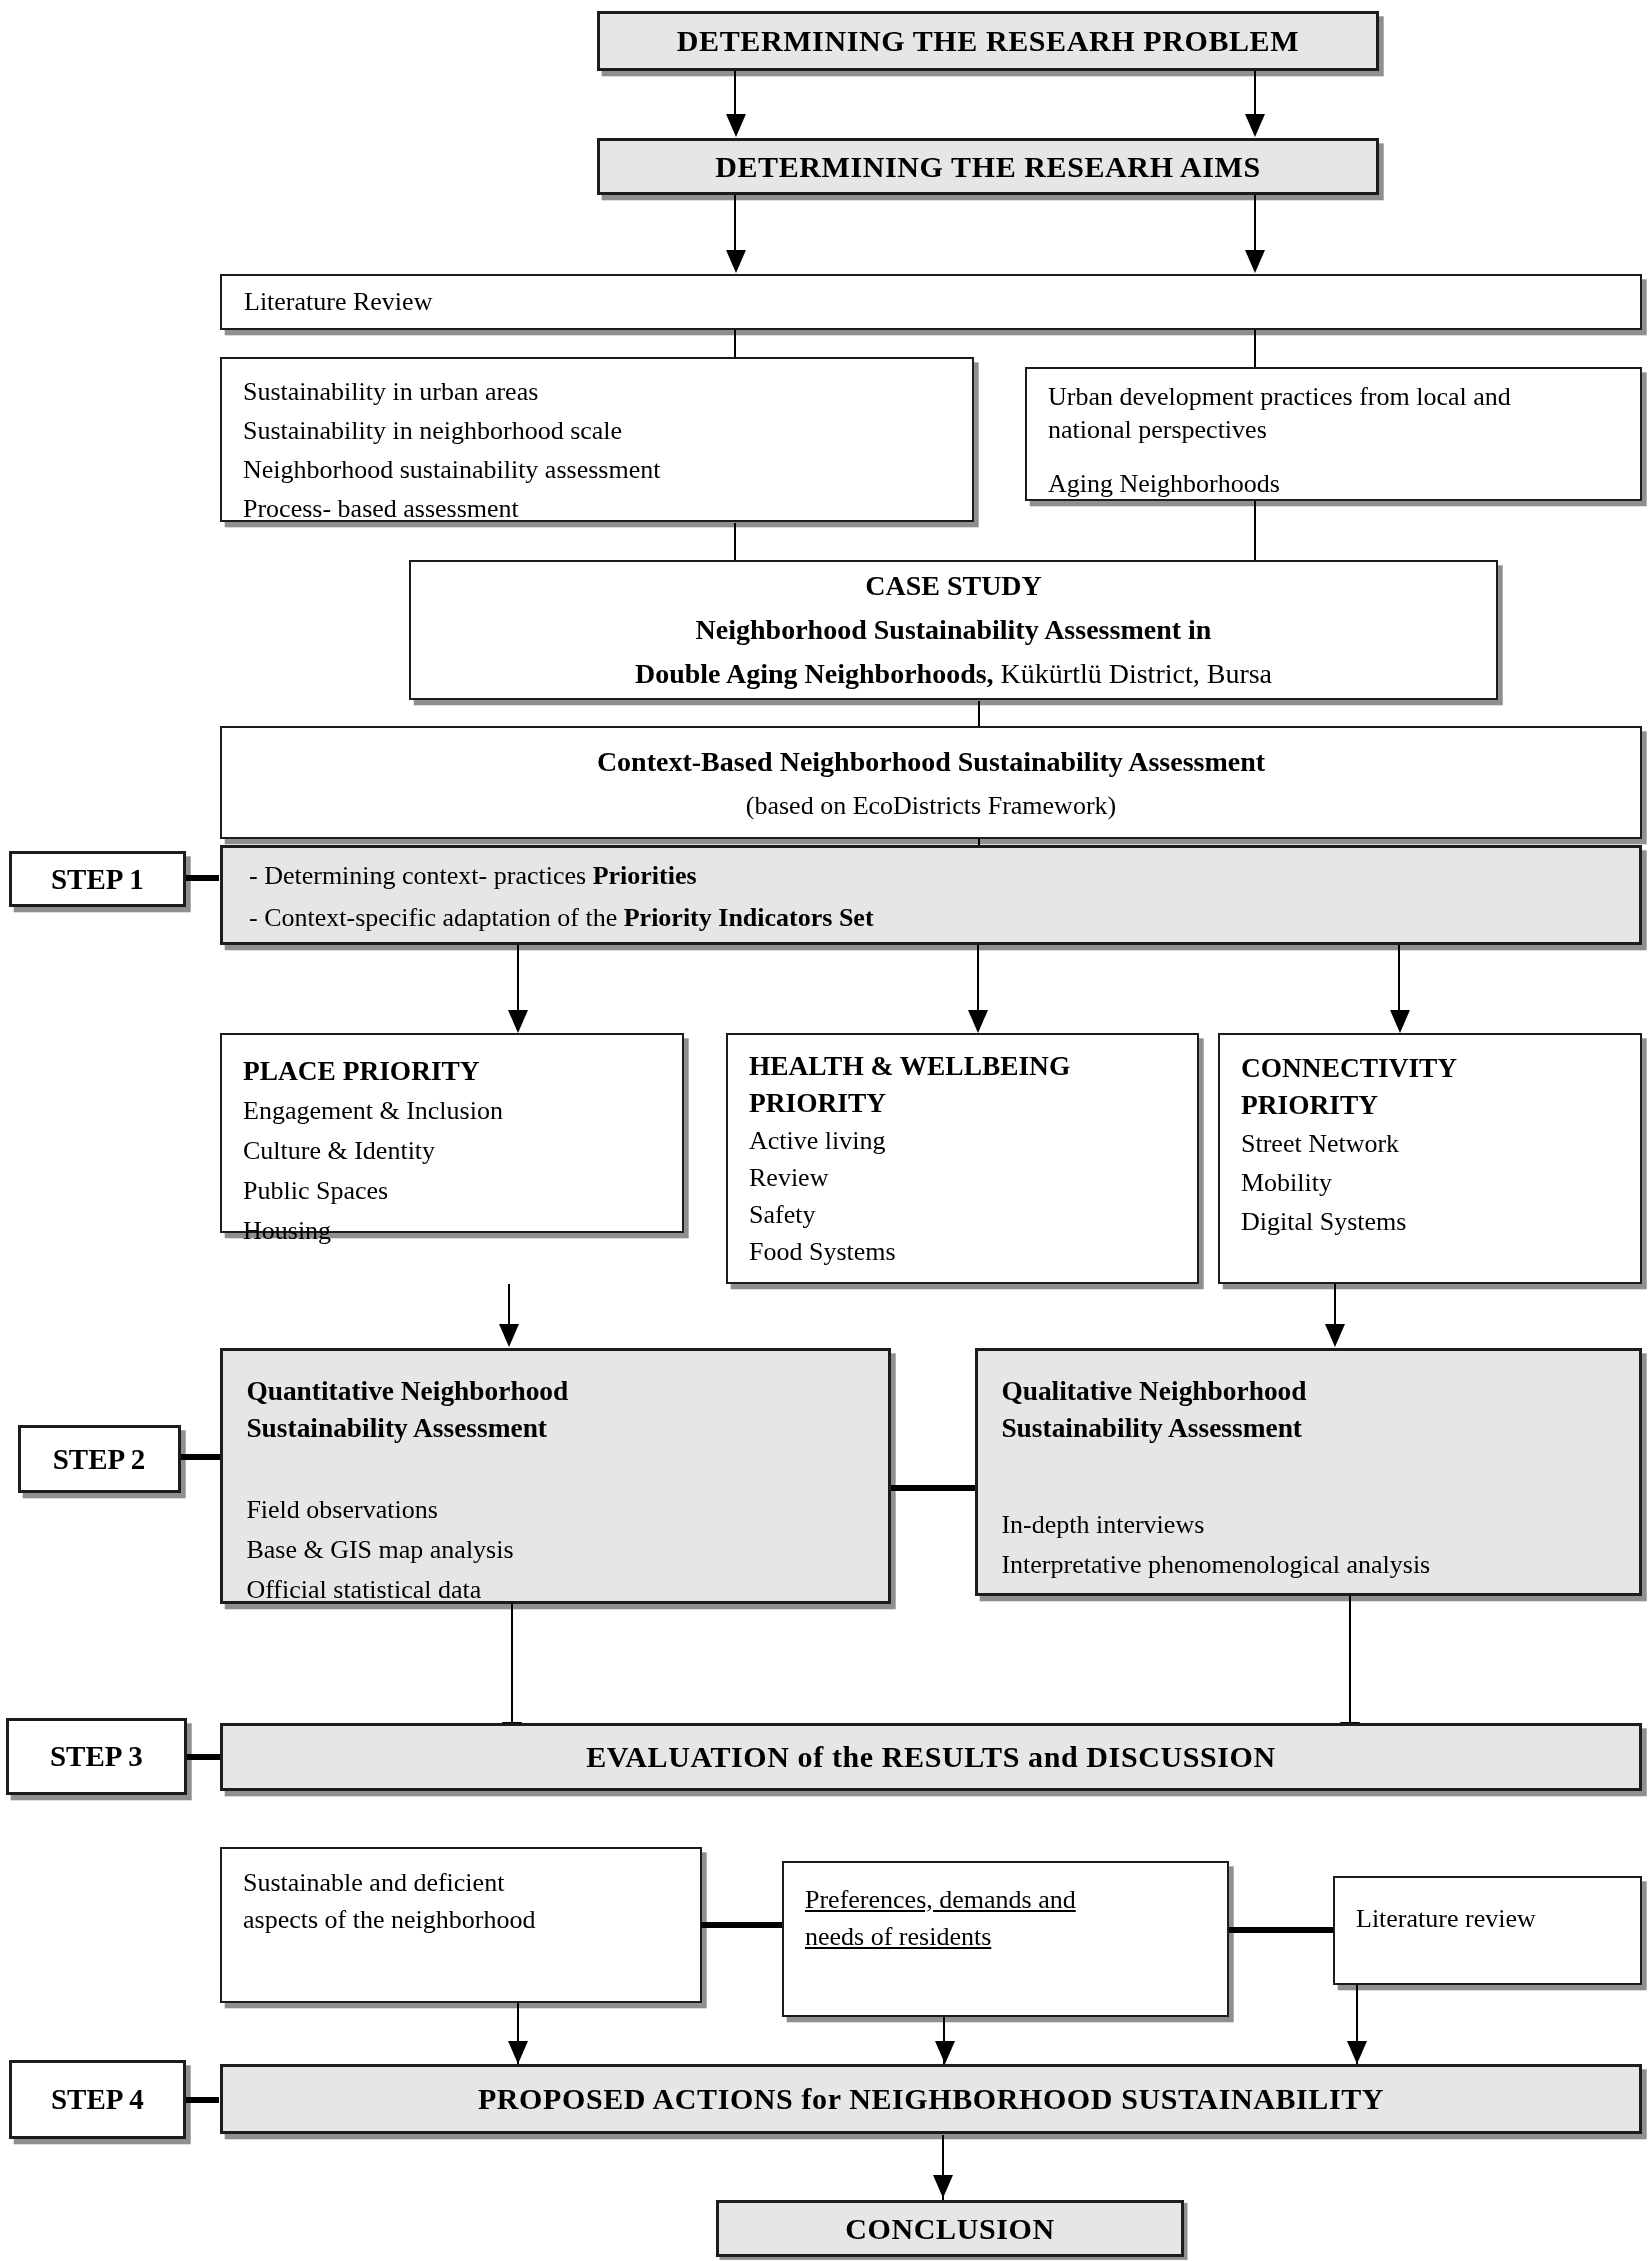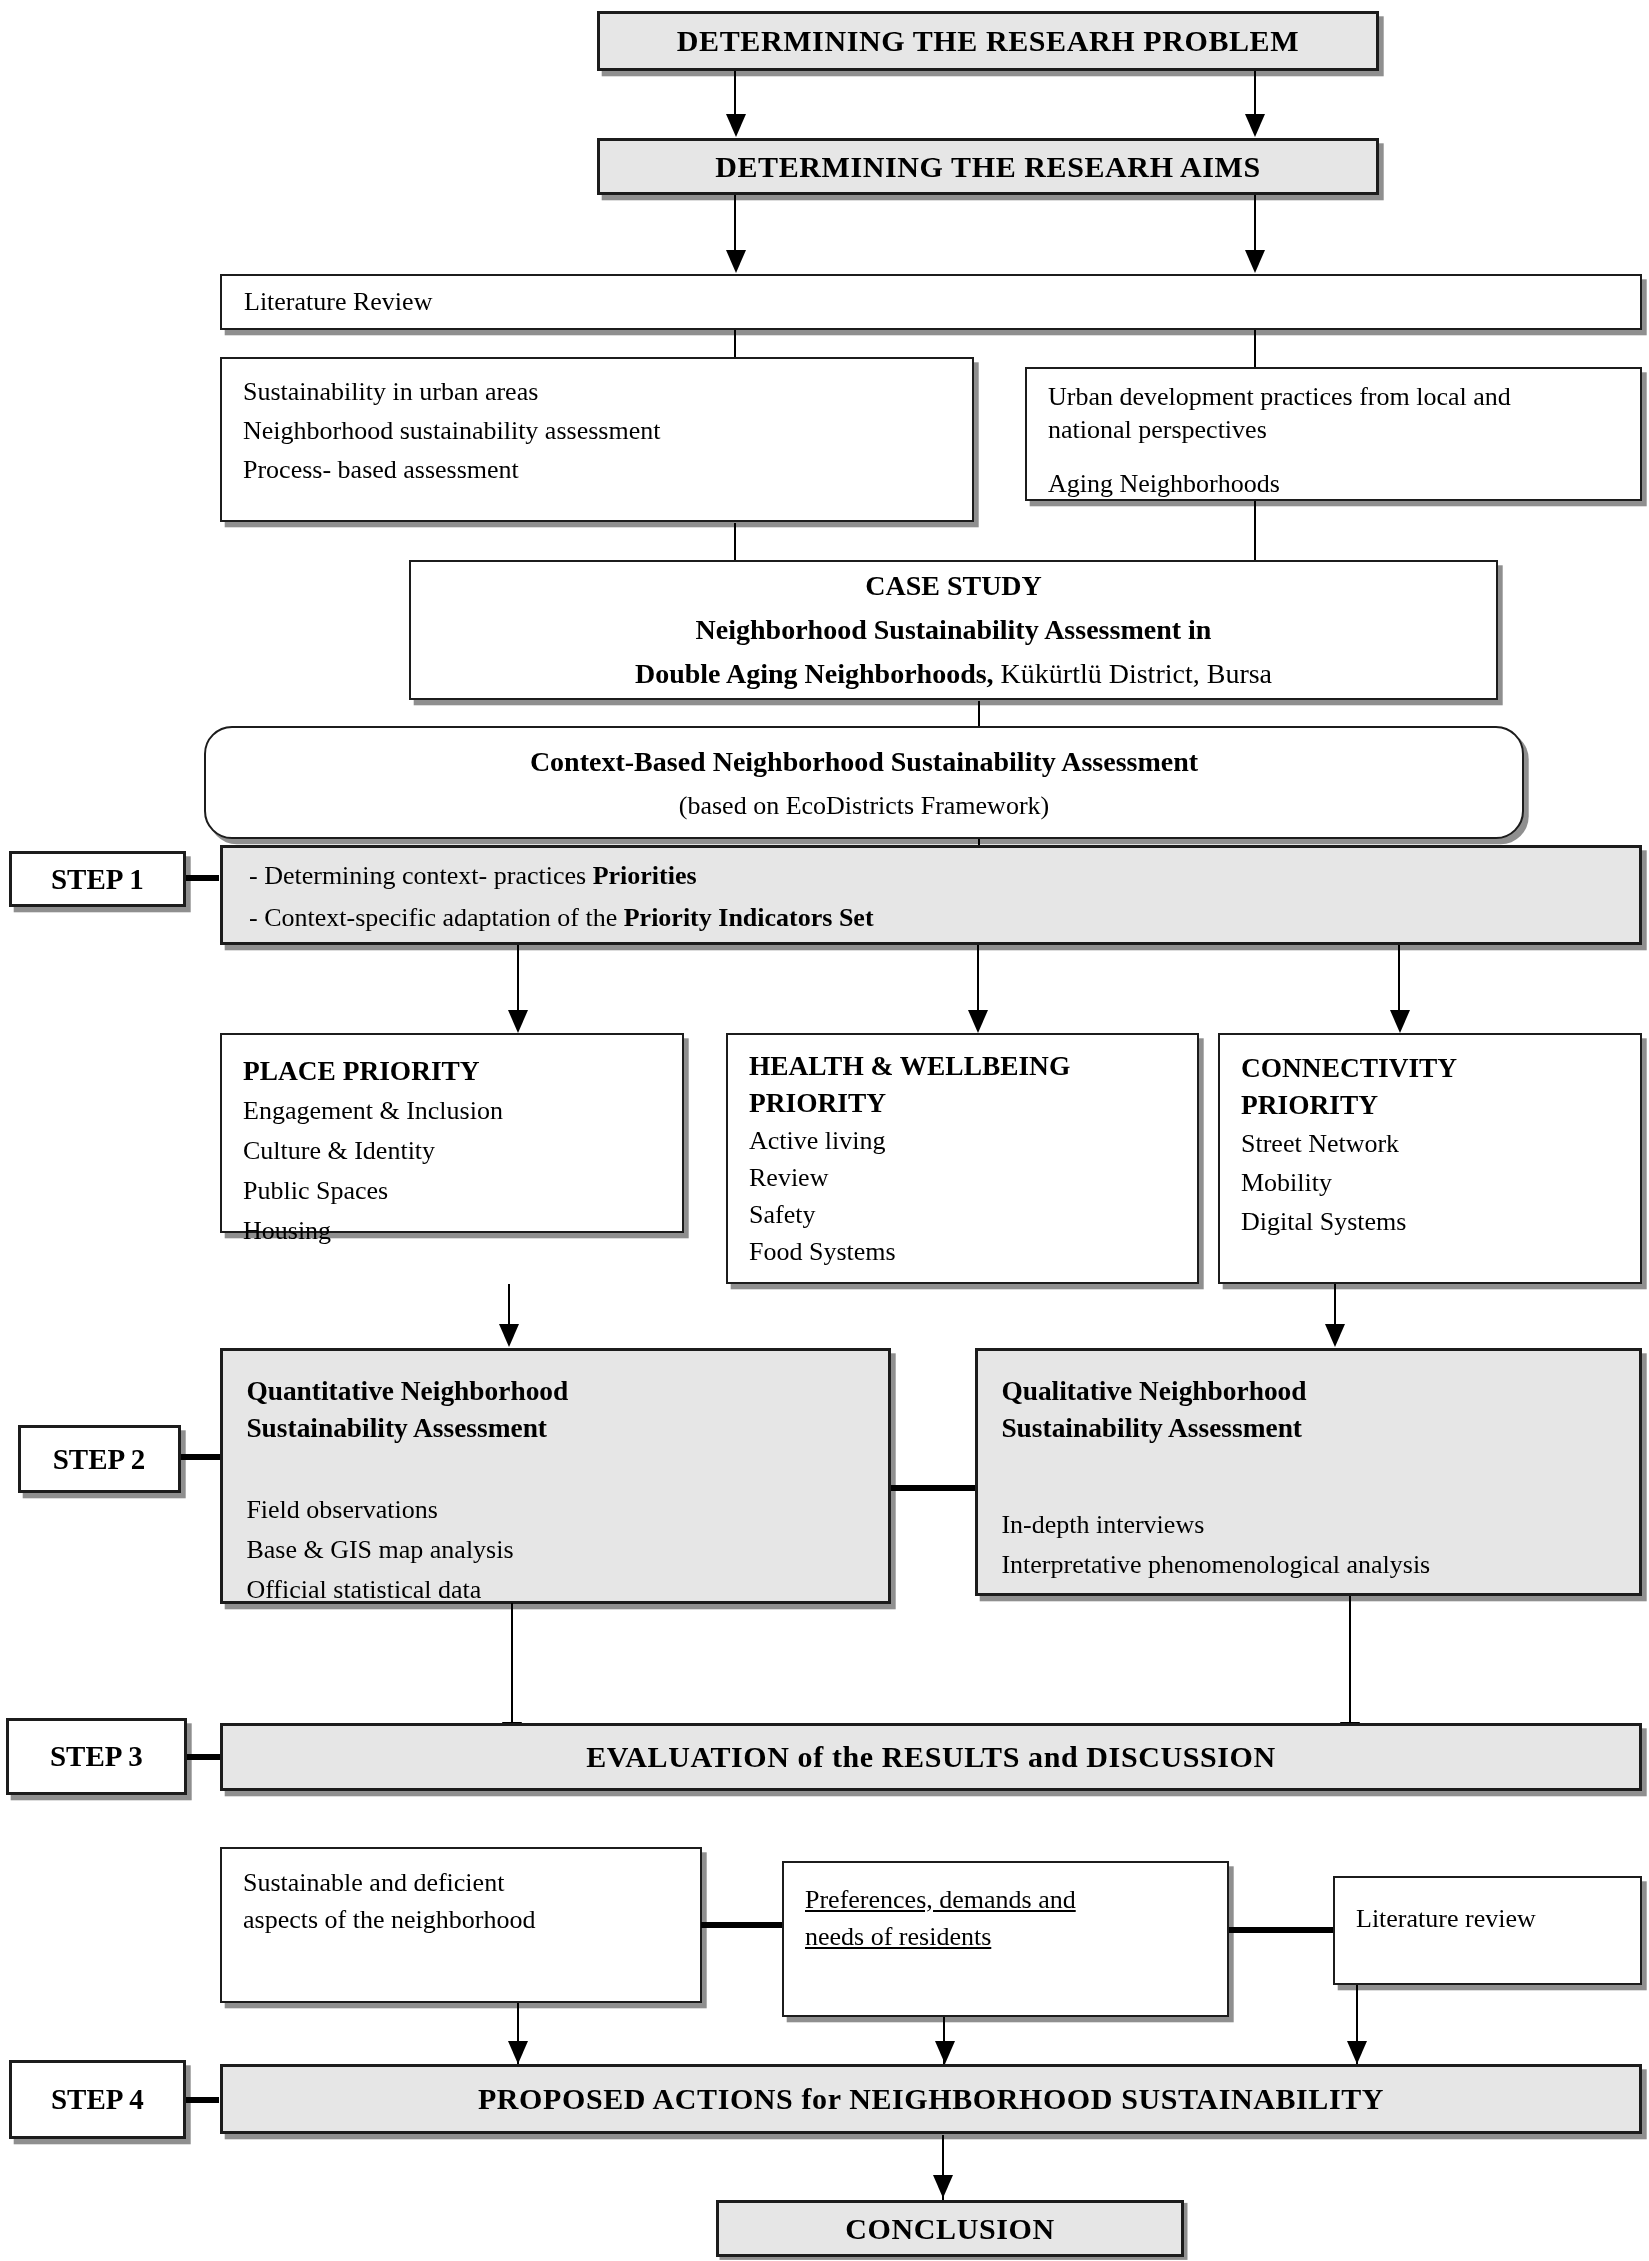--- a/index.html
+++ b/index.html
@@ -51,20 +51,21 @@
 
   <div class="box" style="left:220px;top:274px;width:1422px;height:56px;display:flex;align-items:center;">
     <div style="font-size:26px;padding-left:22px;">Literature Review</div>
   </div>
 
   <div class="vline" style="left:734px;top:330px;height:27.4px;"></div>
   <div class="vline" style="left:1254px;top:330px;height:37px;"></div>
 
   <div class="box pad list44" style="left:220px;top:357px;width:754px;height:165px;line-height:39px;padding-top:13px;">
     <div>Sustainability in urban areas</div>
+    <div>Sustainability in neighborhood scale</div>
     <div>Neighborhood sustainability assessment</div>
     <div>Process- based assessment</div>
   </div>
 
   <div class="box pad list44" style="left:1025px;top:367px;width:617px;height:134px;line-height:33px;padding-top:10.5px;">
     <div>Urban development practices from local and</div>
     <div>national perspectives</div>
     <div style="margin-top:21px;">Aging Neighborhoods</div>
   </div>
 
@@ -72,21 +73,21 @@
   <div class="vline" style="left:1254px;top:501px;height:60px;"></div>
 
   <div class="box center" style="left:409px;top:560px;width:1089px;height:140px;">
     <div style="font-size:28px;line-height:44px;font-weight:bold;">CASE STUDY</div>
     <div style="font-size:28px;line-height:44px;font-weight:bold;">Neighborhood Sustainability Assessment in</div>
     <div style="font-size:28px;line-height:44px;"><span class="b">Double Aging Neighborhoods,</span><span> Kükürtlü District, Bursa</span></div>
   </div>
 
   <div class="vline" style="left:978px;top:701px;height:25px;"></div>
 
-  <div class="box center" style="left:204px;top:726px;width:1320px;height:113px;border-radius:28px;">
+  <div class="box center" style="left:220px;top:726px;width:1422px;height:113px;">
     <div style="font-size:28px;line-height:47px;font-weight:bold;">Context-Based Neighborhood Sustainability Assessment</div>
     <div style="font-size:26px;line-height:42px;">(based on EcoDistricts Framework)</div>
   </div>
 
   <div class="vline" style="left:978px;top:839px;height:6.4px;"></div>
 
   <div class="box stepbox" style="left:8.8px;top:851px;width:177px;height:56px;">
     <div class="t-step">STEP 1</div>
   </div>
   <div class="hline" style="left:186px;top:875px;width:33px;"></div>

